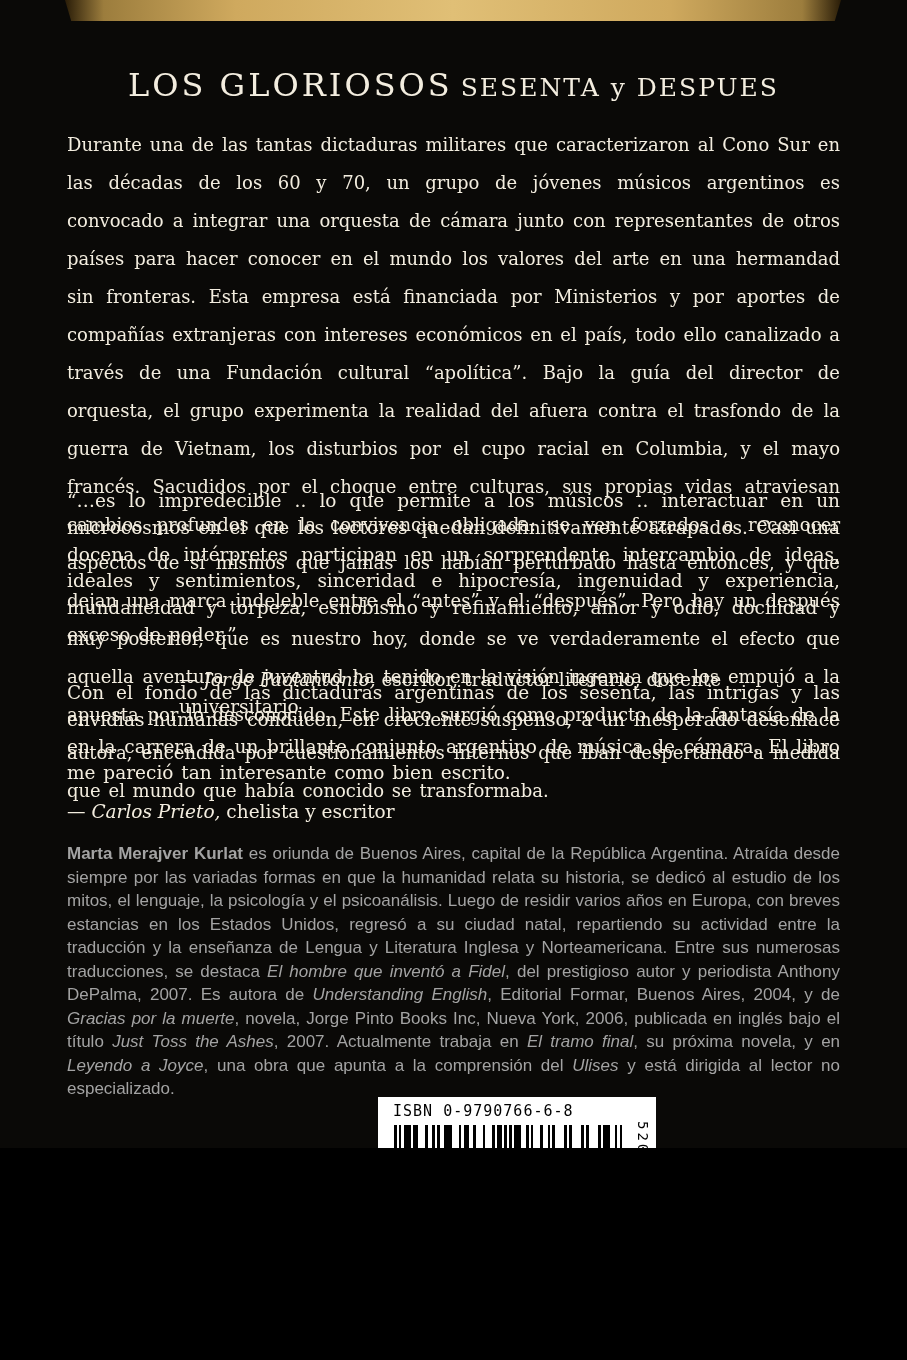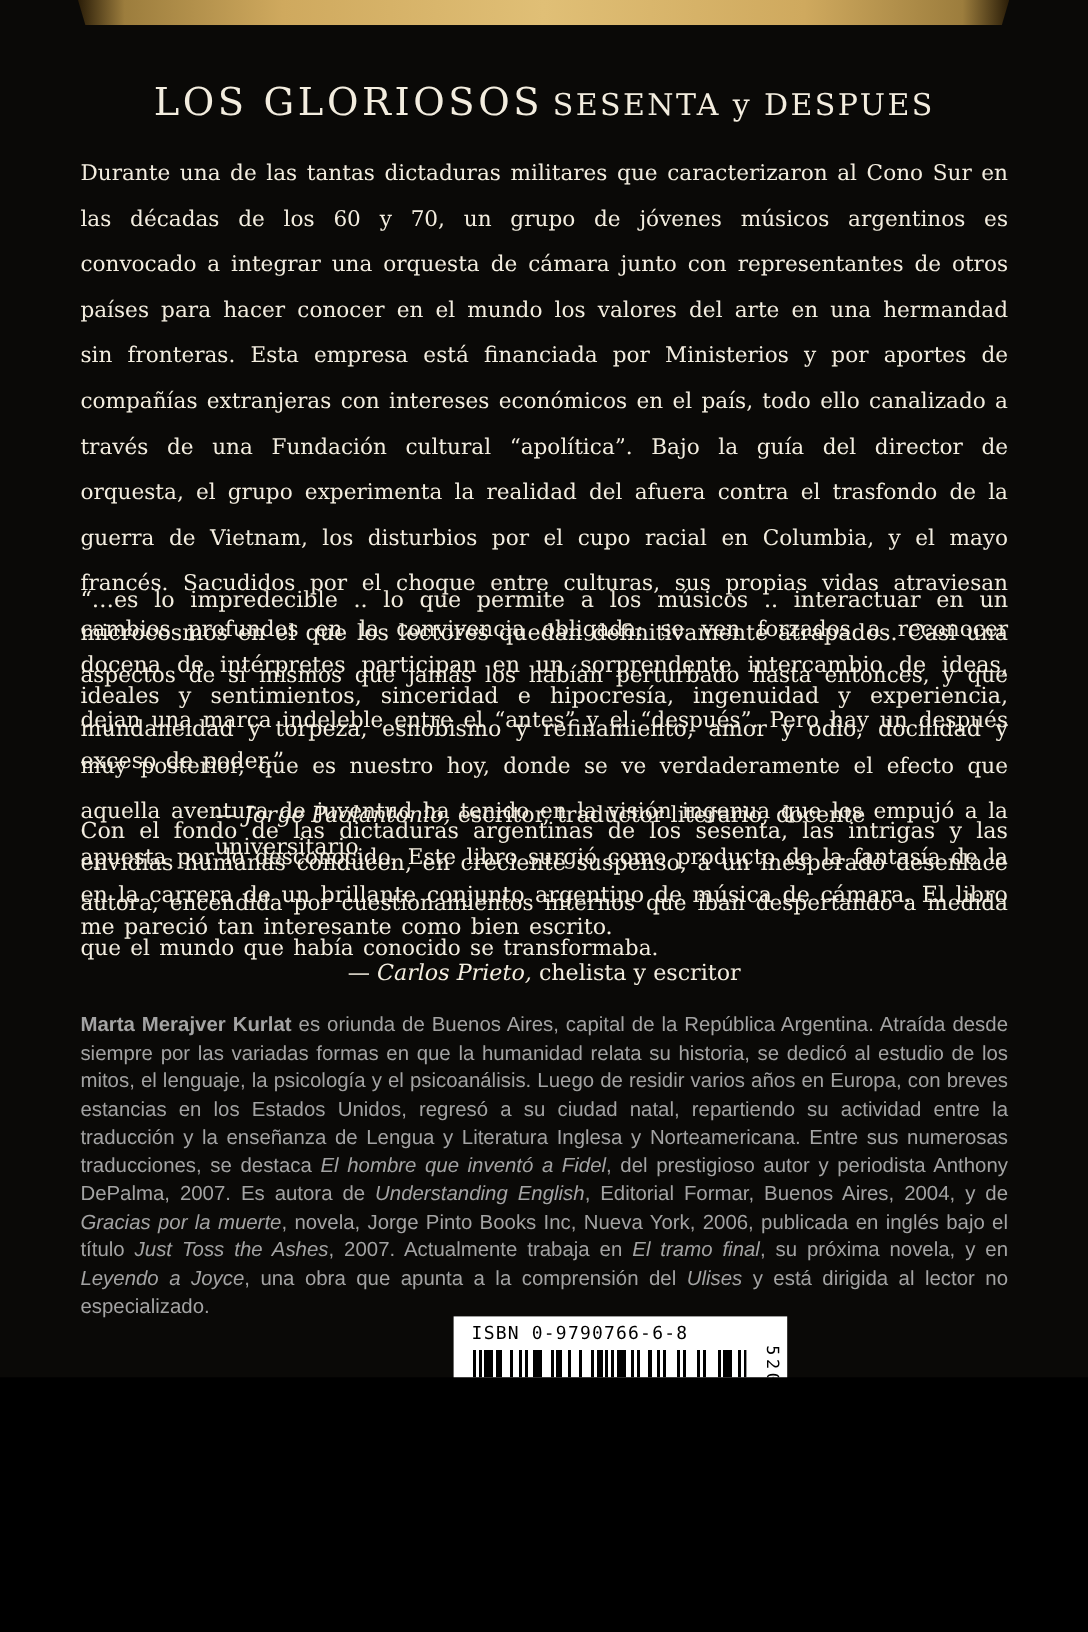--- a/index.html
+++ b/index.html
@@ -19,21 +19,21 @@
   .title-sub  { font-size:25px; letter-spacing:2px; margin-left:8px; }
   .synopsis {
     position:absolute; top:126px; left:67px; width:773px;
     font-size:18px; line-height:38px; text-align:justify; word-spacing:2px;
   }
   .review { position:absolute; left:67px; width:773px; font-size:18.5px; line-height:26.8px; }
   .review-1 { top:488px; }
   .review-2 { top:680px; }
   .review .quote { text-align:justify; word-spacing:2px; }
   .attr-1 { margin-top:18px; padding-left:112px; }
-  .attr-2 { margin-top:12px; text-align:center; }
+  .attr-2 { margin-top:12px; text-align:left; }
   .bio {
     position:absolute; top:842px; left:67px; width:773px;
     font-family:"Liberation Sans", sans-serif;
     font-size:17px; line-height:23.5px; text-align:justify;
     color:#a3a3a3;
   }
   .barcode-panel {
     position:absolute; left:330px; top:1097px; width:278px; height:156px;
     background:#ffffff; color:#000;margin-left:48px;
   }

